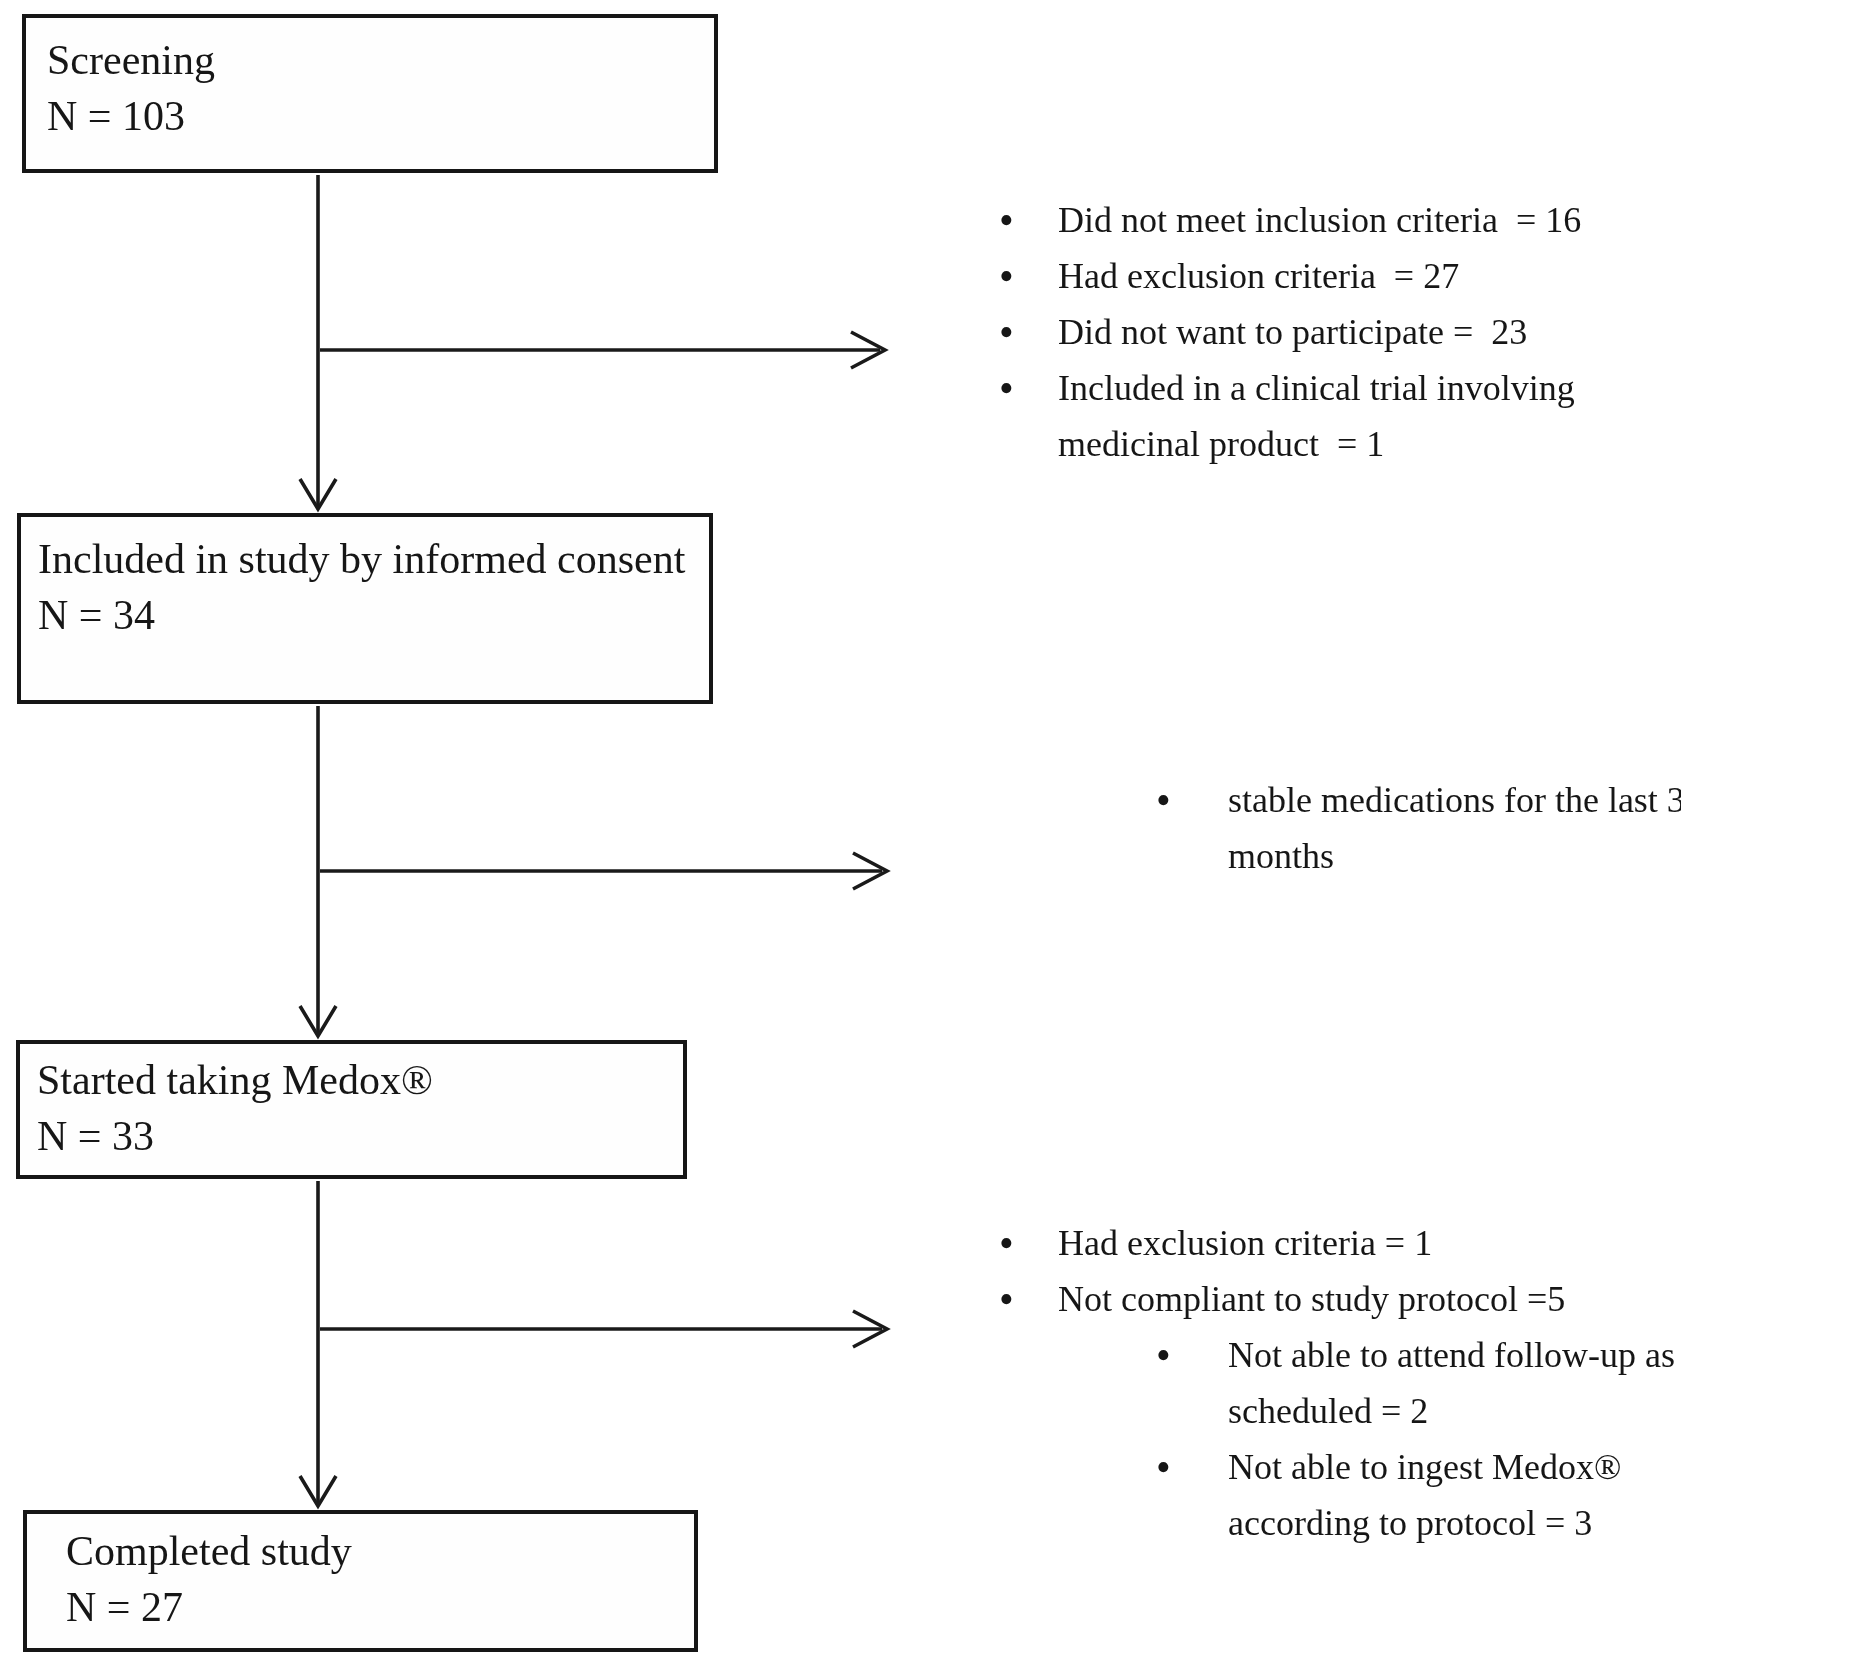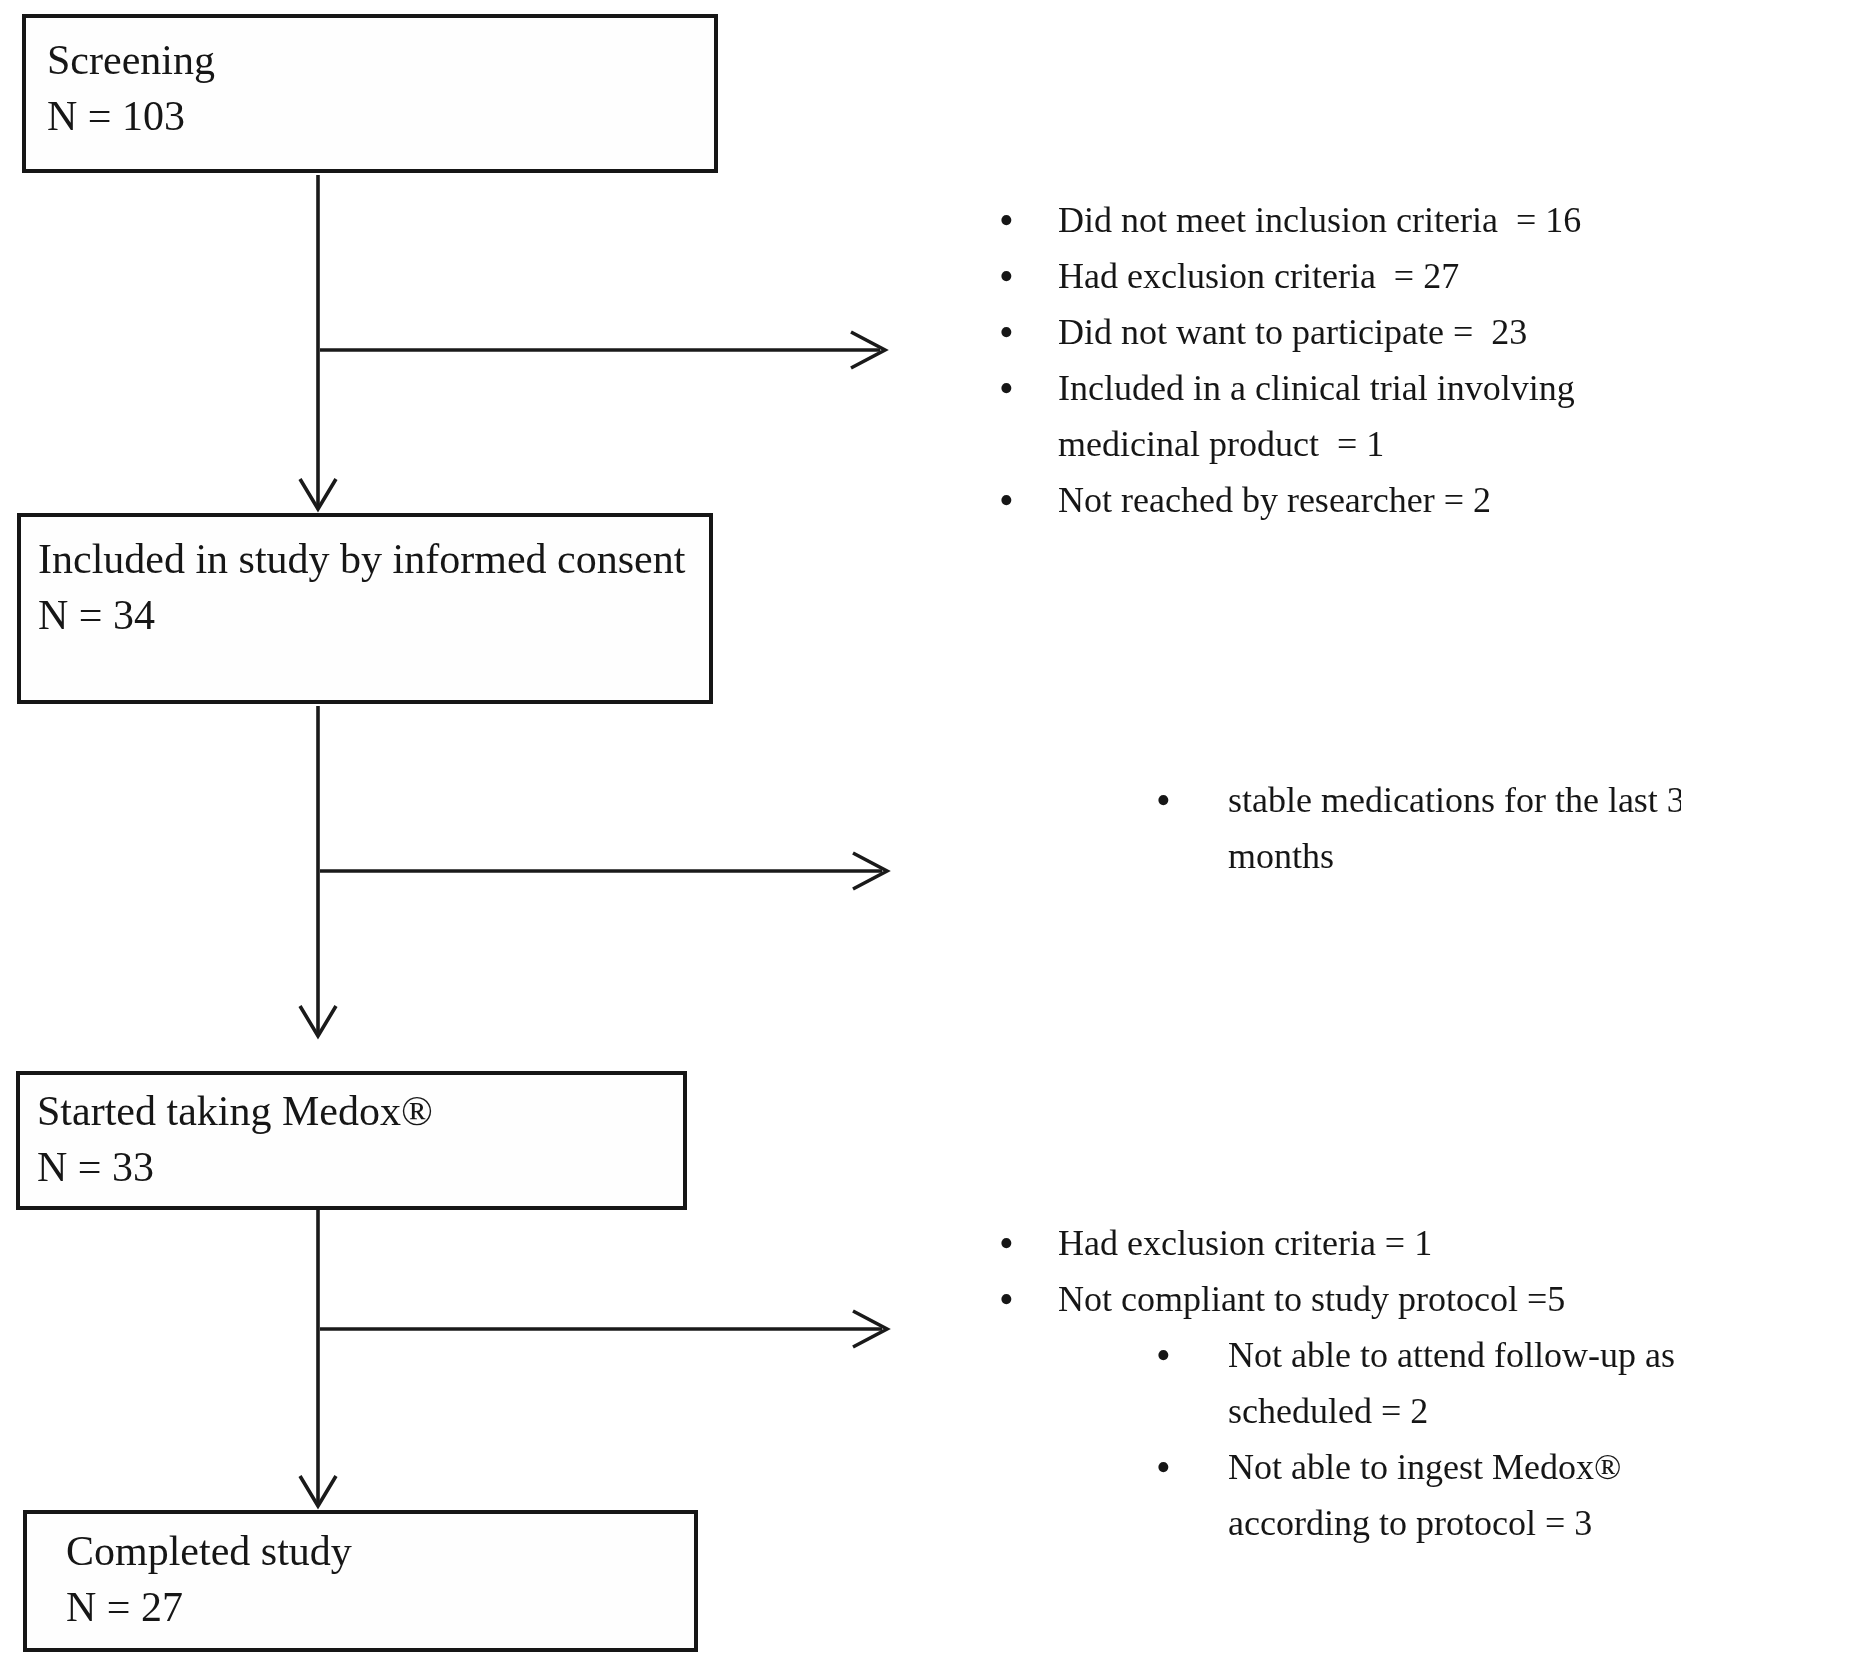--- a/index.html
+++ b/index.html
@@ -17,21 +17,21 @@
     border:4px solid #161616;
     background:#fefefe;
     box-sizing:border-box;
     font-size:42px;
     line-height:56px;
   }
   .flow-box .box-title{display:block;}
   .flow-box .box-n{display:block;white-space:pre;}
   #box-screening {left:22px; top:14px;   width:696px; height:159px; padding:14px 14px 0 21px;}
   #box-included  {left:17px; top:513px;  width:696px; height:191px; padding:14px 20px 0 17px;}
-  #box-started   {left:16px; top:1071px; width:671px; height:139px; padding:8px  14px 0 17px;}
+  #box-started   {left:16px; top:1040px; width:671px; height:139px; padding:8px  14px 0 17px;}
   #box-completed {left:23px; top:1510px; width:675px; height:142px; padding:9px 14px 0 39px;}
   
   .ex-list{
     position:absolute;
     margin:0;padding:0;
     list-style:none;
     width:864px;
     font-size:36px;
     line-height:56px;
   }
@@ -121,23 +121,20 @@
     <li class="ex-item lv1">
       <span class="line">Had exclusion criteria  = 27</span>
     </li>
     <li class="ex-item lv1">
       <span class="line">Did not want to participate =  23</span>
     </li>
     <li class="ex-item lv1">
       <span class="line">Included in a clinical trial involving</span>
       <span class="line">medicinal product  = 1</span>
     </li>
-    <li class="ex-item lv1">
-      <span class="line">Not reached by researcher = 2</span>
-    </li>
   </ul>
 
   <ul id="ex-list-2" class="ex-list">
     <li class="ex-item lv2">
       <span class="line">stable medications for the last 3</span>
       <span class="line">months</span>
     </li>
   </ul>
 
   <ul id="ex-list-3" class="ex-list">

